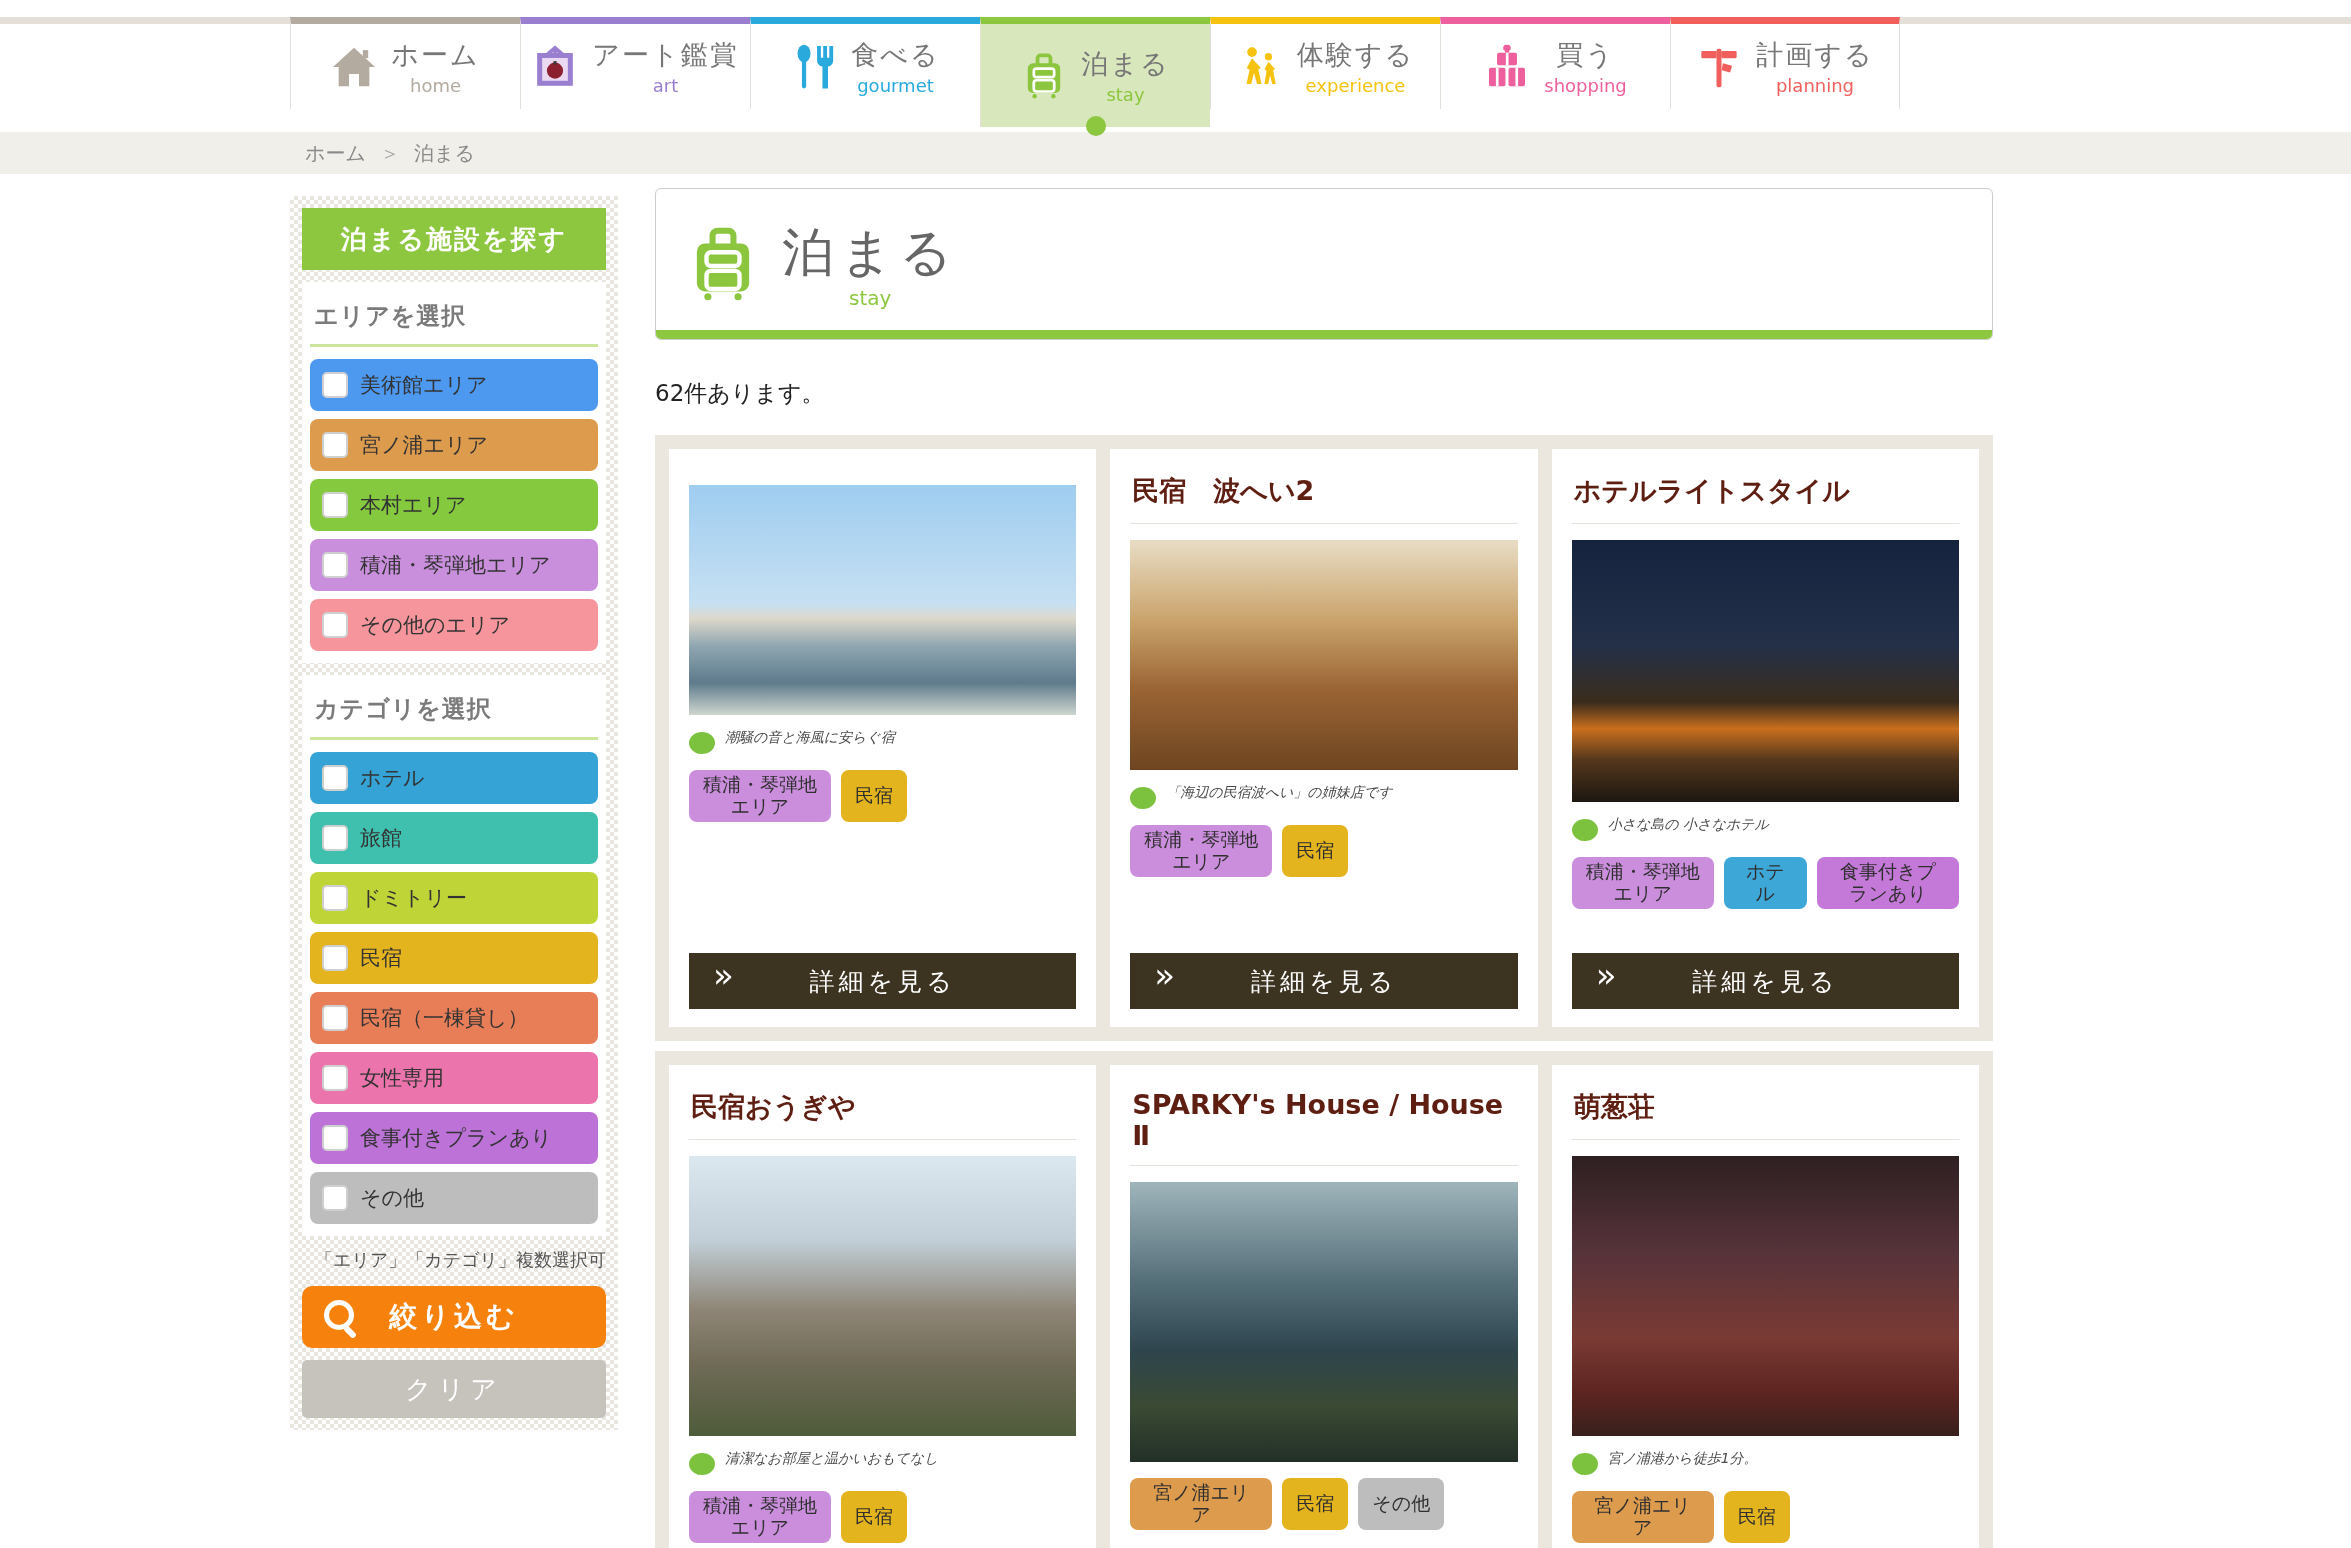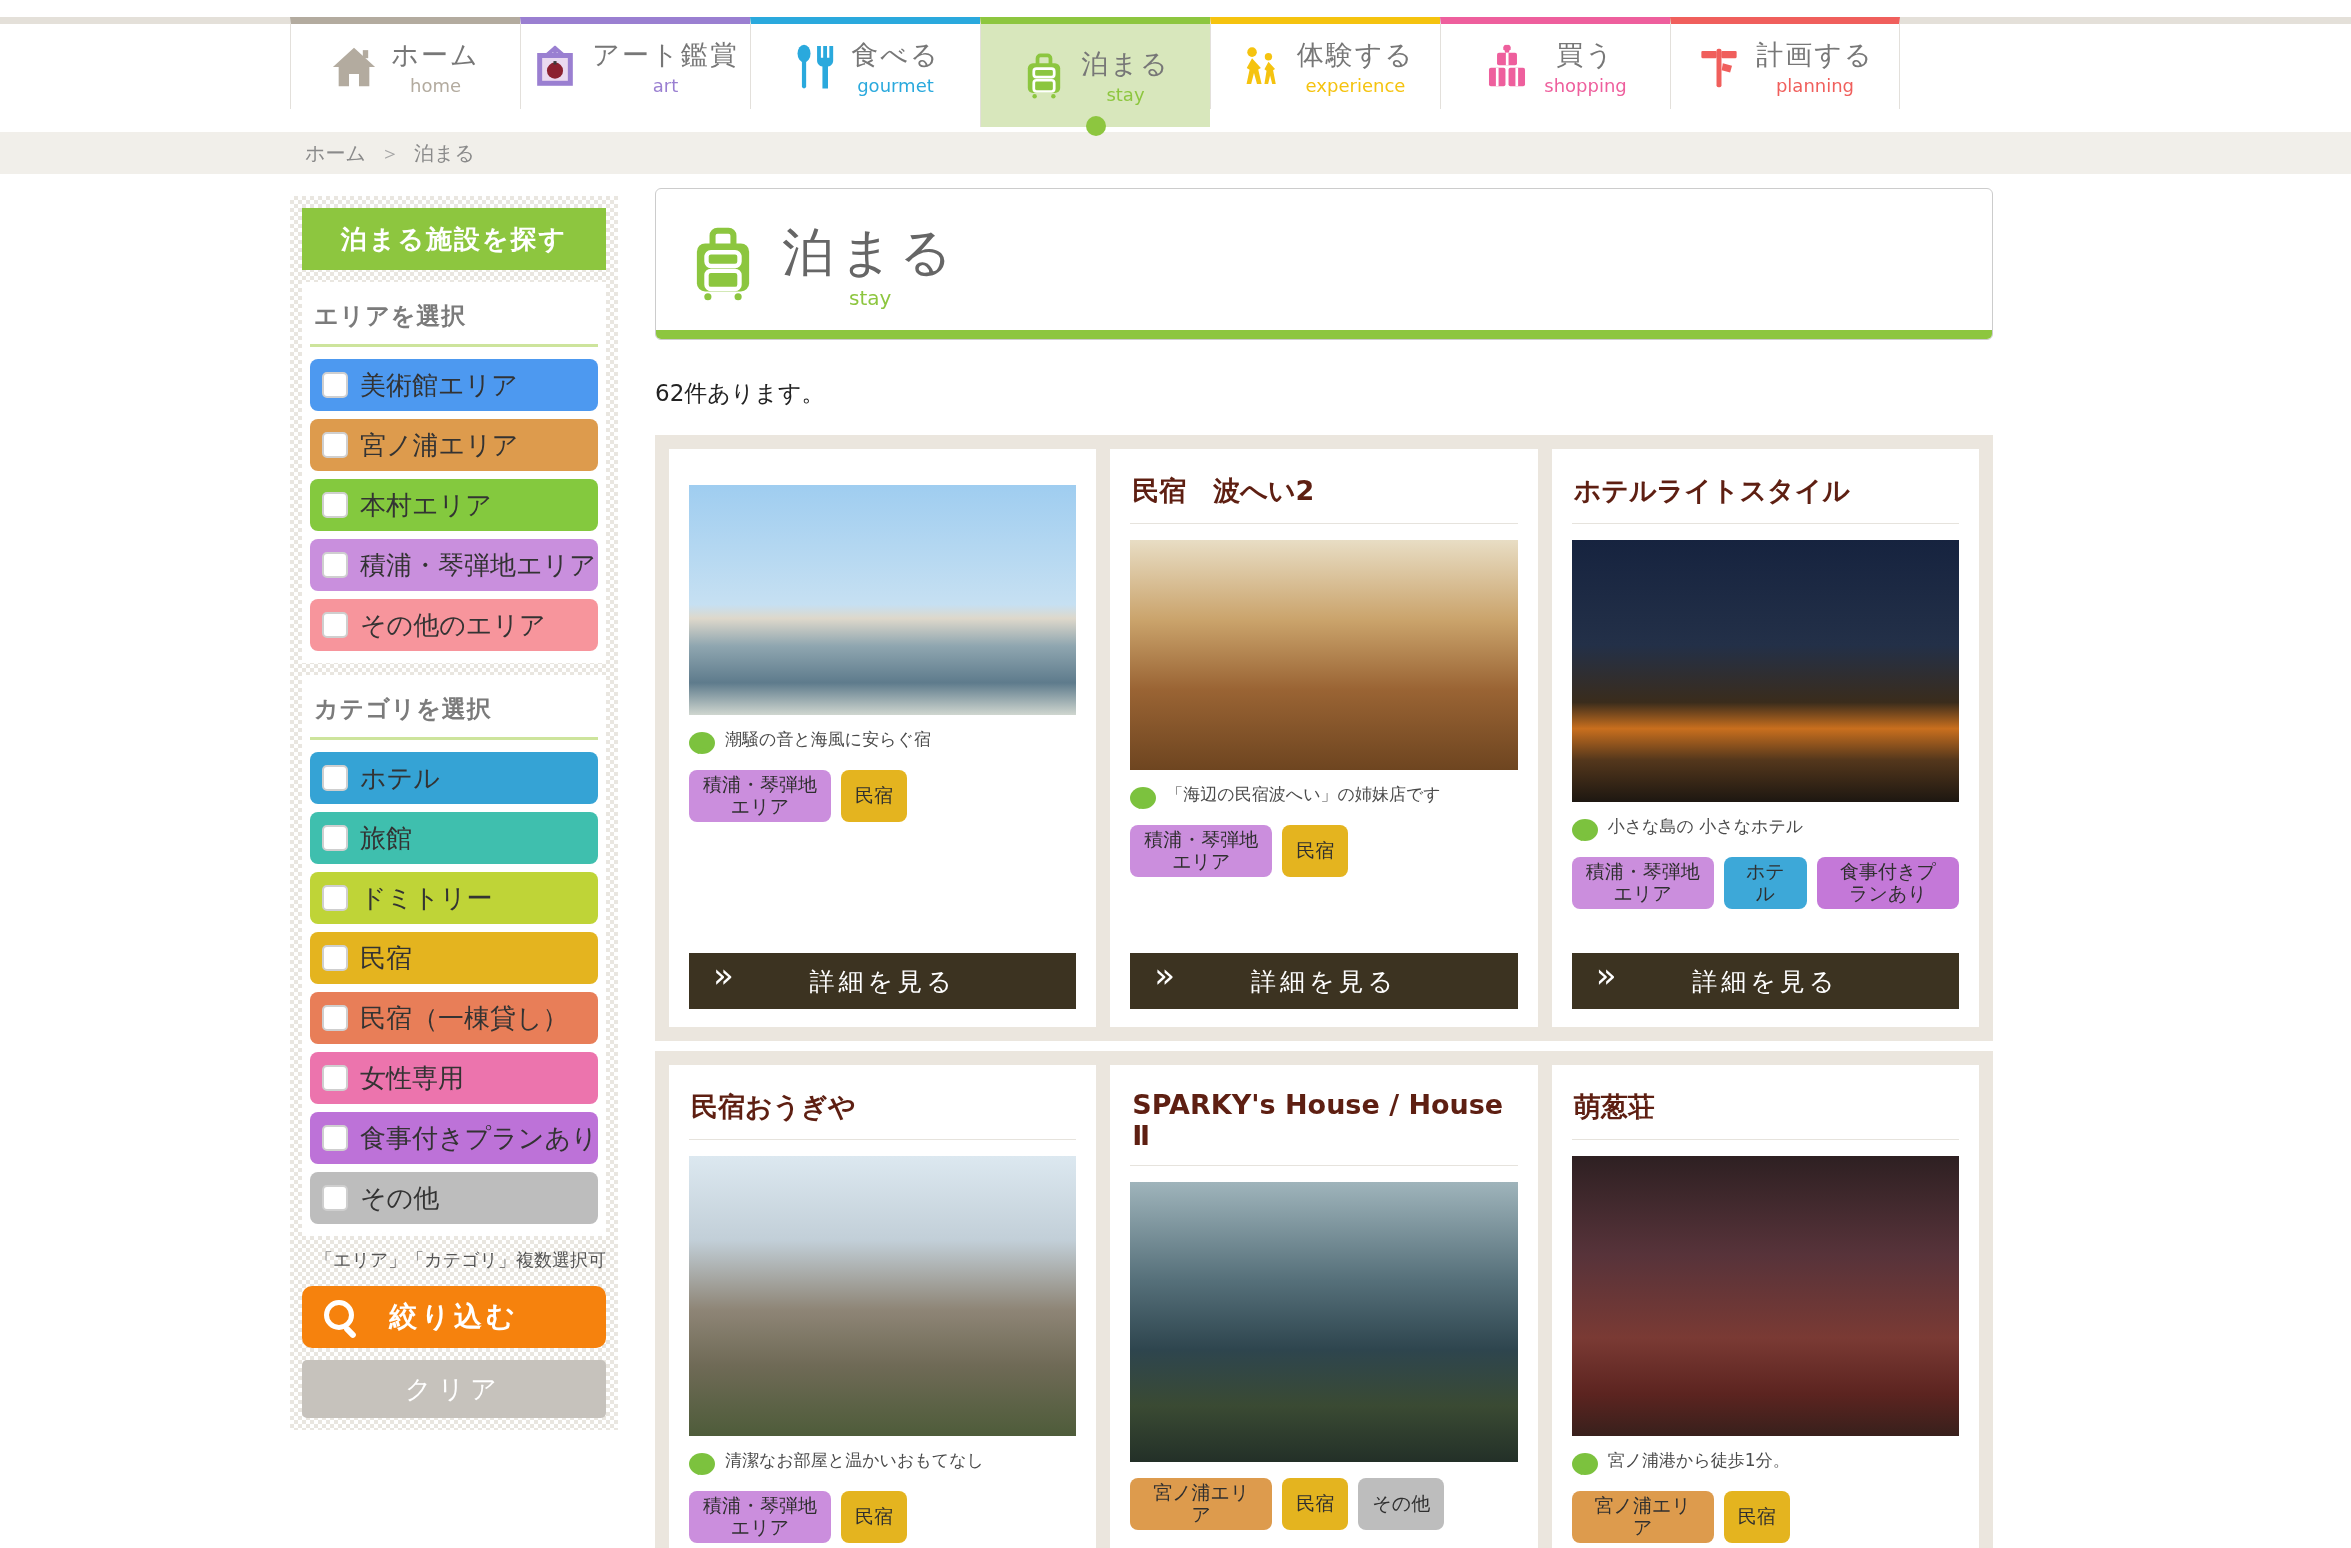--- a/index.html
+++ b/index.html
@@ -35,21 +35,21 @@
     background-size:8px 8px;}
   .sb-title{height:62px;background:#8dc63f;color:#fff;font-size:26px;font-weight:bold;
     display:flex;align-items:center;justify-content:center;margin-bottom:12px;letter-spacing:2px;cursor:pointer;}
   .sb-panel{background:#fff;padding:12px 8px 10px;margin-bottom:12px;}
   .sb-heading{font-size:24px;font-weight:bold;color:#7b7b7b;padding:6px 4px 12px;border-bottom:3px solid #cde49c;letter-spacing:1px;}
   .sb-list{margin-top:12px;}
   .sb-item{height:52px;border-radius:8px;margin-bottom:8px;display:flex;align-items:center;
     padding-left:12px;gap:12px;cursor:pointer;}
   .sb-item:last-child{margin-bottom:2px;}
   .checkbox{width:22px;height:22px;background:#fff;border:2px solid #cfcfcf;border-radius:5px;flex:none;}
-  .sb-item-label{font-size:26px;color:#333;}
+  .sb-item-label{font-size:21px;color:#333;}
   .sb-note{font-size:18px;color:#555;text-align:right;margin:8px 0 14px;}
   .sb-filter-btn{height:62px;background:#f6820d;border-radius:10px;color:#fff;font-size:28px;font-weight:bold;
     display:flex;align-items:center;justify-content:center;position:relative;margin-bottom:12px;cursor:pointer;letter-spacing:4px;}
   .mag{position:absolute;left:22px;top:14px;width:20px;height:20px;border:5px solid #fff;border-radius:50%;}
   .mag::after{content:'';position:absolute;width:6px;height:14px;background:#fff;left:18px;top:20px;transform:rotate(-45deg);border-radius:3px;}
   .sb-clear-btn{height:58px;background:#c6c2bc;border-radius:5px;color:#fff;font-size:26px;
     display:flex;align-items:center;justify-content:center;cursor:pointer;letter-spacing:6px;}
 
   
   .main{position:absolute;left:655px;top:188px;width:1338px;}
@@ -66,21 +66,21 @@
   .cards-row{background:#ebe6de;padding:14px;display:grid;grid-template-columns:repeat(3,1fr);gap:14px;margin-bottom:10px;}
   .card{background:#fff;display:flex;flex-direction:column;padding:20px 20px 18px;box-sizing:border-box;}
   .cards-row.row-1 .card{min-height:578px;}
   .card-title{font-size:27px;font-weight:bold;color:#5e1f12;padding:4px 2px 14px;border-bottom:1px solid #e6e3dd;cursor:pointer;}
   .card-img{margin-top:16px;width:100%;height:230px;}
   .cards-row.row-1 .card:nth-child(3) .card-img{height:262px;}
   .cards-row.row-2 .card-img{height:280px;}
   .card-caption{margin-top:14px;display:flex;align-items:flex-start;gap:10px;}
   .bubble{width:26px;height:22px;background:#7cc23e;border-radius:50%;position:relative;flex:none;margin-top:3px;}
   .bubble::after{content:'';position:absolute;left:2px;bottom:-7px;border:7px solid transparent;border-top-color:#7cc23e;transform:rotate(18deg);}
-  .card-caption-text{font-size:17px;color:#4a4a4a;line-height:1.25;}
+  .card-caption-text{font-size:14px;color:#4a4a4a;line-height:1.25;font-style:italic;}
   .card-tags{margin-top:16px;display:flex;gap:10px;align-items:stretch;}
   .tag{min-height:52px;border-radius:8px;padding:4px 14px;display:flex;align-items:center;justify-content:center;
     font-size:19px;color:#2f2f2f;text-align:center;line-height:1.15;max-width:142px;box-sizing:border-box;}
   .card-btn{margin-top:auto;height:56px;background:#3c3321;color:#fff;font-size:25px;
     display:flex;align-items:center;justify-content:center;position:relative;cursor:pointer;letter-spacing:4px;}
   .card-btn .chev{position:absolute;left:24px;font-size:34px;line-height:1;top:5px;letter-spacing:-4px;}
 </style>
 </head>
 <body>
 

